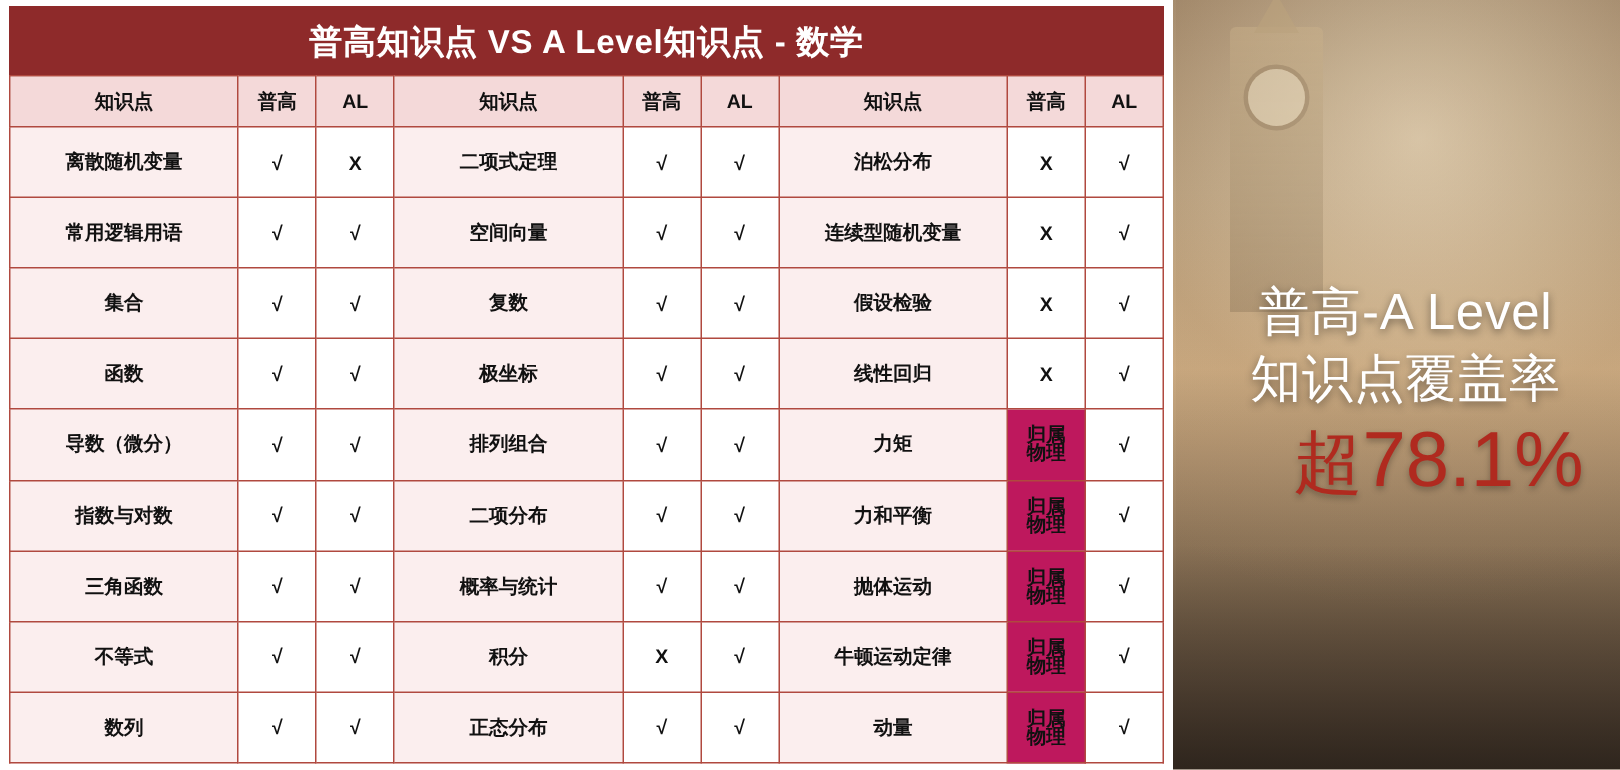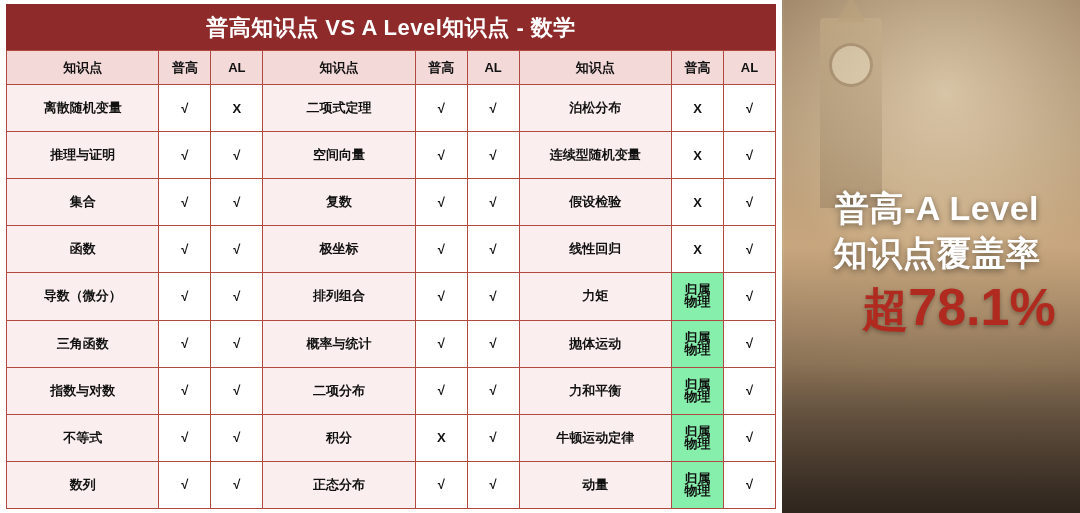--- a/index.html
+++ b/index.html
@@ -70,21 +70,21 @@
   td.topic {
     background: #fbeeee;
     font-size: 14px;
   }
   td.mark {
     background: #ffffff;
     font-size: 15px;
     font-family: "Liberation Sans", sans-serif;
   }
   td.note {
-    background: #86efac;
+    background: #be185d;
     font-size: 11px;
     line-height: 12px;
     font-weight: bold;
   }
   td.blank {
     background: #ffffff;
   }
   
   col.c-topic { width: 135px; }
   col.c-mark  { width: 46px; }
@@ -151,21 +151,21 @@
     background:
       linear-gradient(180deg, rgba(60,48,38,0) 0%, rgba(50,40,32,0.55) 60%, rgba(35,28,22,0.8) 100%);
   }
   .poster-text {
     position: absolute;
     left: 12px;
     right: 0;
     top: 186px;
     text-align: center;
     color: #ffffff;
-    font-weight: bold;
+    font-weight: normal;
     text-shadow: 0 2px 6px rgba(0,0,0,0.45);
   }
   .poster-line1 {
     font-size: 34px;
     line-height: 44px;
     letter-spacing: 0.5px;
   }
   .poster-line2 {
     font-size: 34px;
     line-height: 46px;
@@ -223,21 +223,21 @@
             <td class="mark">√</td>
             <td class="mark">X</td>
             <td class="topic">二项式定理</td>
             <td class="mark">√</td>
             <td class="mark">√</td>
             <td class="topic">泊松分布</td>
             <td class="mark">X</td>
             <td class="mark">√</td>
           </tr>
           <tr>
-            <td class="topic">推理与证明</td>
+            <td class="topic">常用逻辑用语</td>
             <td class="mark">√</td>
             <td class="mark">√</td>
             <td class="topic">空间向量</td>
             <td class="mark">√</td>
             <td class="mark">√</td>
             <td class="topic">连续型随机变量</td>
             <td class="mark">X</td>
             <td class="mark">√</td>
           </tr>
           <tr>
@@ -267,38 +267,38 @@
             <td class="mark">√</td>
             <td class="mark">√</td>
             <td class="topic">排列组合</td>
             <td class="mark">√</td>
             <td class="mark">√</td>
             <td class="topic">力矩</td>
             <td class="note">归属<br>物理</td>
             <td class="mark">√</td>
           </tr>
           <tr>
+            <td class="topic">指数与对数</td>
+            <td class="mark">√</td>
+            <td class="mark">√</td>
+            <td class="topic">二项分布</td>
+            <td class="mark">√</td>
+            <td class="mark">√</td>
+            <td class="topic">力和平衡</td>
+            <td class="note">归属<br>物理</td>
+            <td class="mark">√</td>
+          </tr>
+          <tr>
             <td class="topic">三角函数</td>
             <td class="mark">√</td>
             <td class="mark">√</td>
             <td class="topic">概率与统计</td>
             <td class="mark">√</td>
             <td class="mark">√</td>
             <td class="topic">抛体运动</td>
-            <td class="note">归属<br>物理</td>
-            <td class="mark">√</td>
-          </tr>
-          <tr>
-            <td class="topic">指数与对数</td>
-            <td class="mark">√</td>
-            <td class="mark">√</td>
-            <td class="topic">二项分布</td>
-            <td class="mark">√</td>
-            <td class="mark">√</td>
-            <td class="topic">力和平衡</td>
             <td class="note">归属<br>物理</td>
             <td class="mark">√</td>
           </tr>
           <tr>
             <td class="topic">不等式</td>
             <td class="mark">√</td>
             <td class="mark">√</td>
             <td class="topic">积分</td>
             <td class="mark">X</td>
             <td class="mark">√</td>

